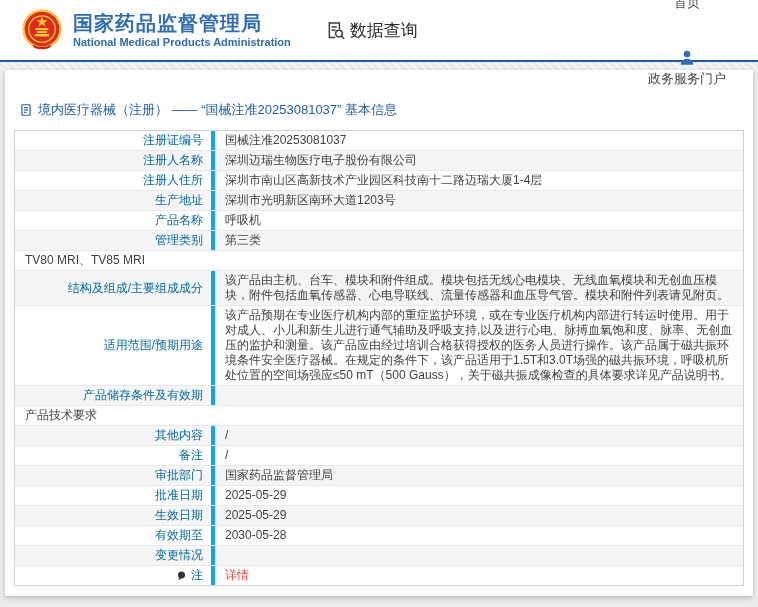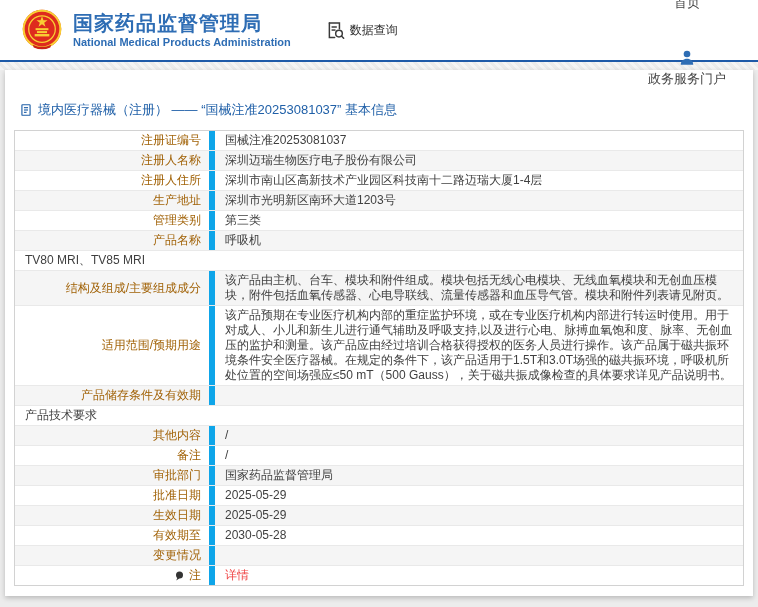--- a/index.html
+++ b/index.html
@@ -21,21 +21,21 @@
     border-bottom:2px solid #1e5aa8;
   }
   .logo-group { display:flex; align-items:center; gap:9px; }
   .emblem { width:44px; height:44px; flex:0 0 44px; }
   .title-block { display:flex; flex-direction:column; line-height:1.1; }
   .site-title { font-size:20px; font-weight:bold; color:#2e6db4; letter-spacing:1px; }
   .site-subtitle { font-size:11px; color:#2e6db4; margin-top:2px;font-weight:bold; }
 
   .data-query {
     display:flex; align-items:center; gap:4px;
-    margin-left:34px; font-size:12px; color:#2b2b2b; cursor:pointer;
+    margin-left:34px; font-size:17px; color:#2b2b2b; cursor:pointer;
   }
   .data-query svg { display:block; }
 
   .header-nav { margin-left:auto; display:flex; gap:36px; padding-right:14px;flex-direction:column; }
   .nav-item {
     display:flex; flex-direction:column; align-items:center; gap:2px;
     font-size:13px; color:#444; cursor:pointer;
   }
   .nav-item svg { display:block; }
 
@@ -67,22 +67,22 @@
     background:#fff;
   }
   .row { display:flex; align-items:stretch; border-top:1px solid #e9e9e9; }
   .row:first-child { border-top:none; }
   .row:nth-child(even) { background:#f5f5f5; }
   .cell-label {
     flex:0 0 200px; width:200px;
     display:flex; align-items:center; justify-content:flex-end; gap:3px;
     text-align:right;
     padding:2px 8px 2px 4px;
-    border-right:6px solid #0ea5e9;
-    font-size:12px; line-height:15px; color:#a16207;
+    border-right:4px solid #0ea5e9;
+    font-size:12px; line-height:15px; color:#0369a1;
   }
   .cell-value {
     flex:1;
     padding:2px 10px 2px 10px;
     font-size:12px; line-height:15px; color:#3f3f3f;
     display:flex; align-items:center;
   }
   .cell-value .inner { width:100%; }
   .detail-link { color:#ef4444; text-decoration:none; cursor:pointer; }
   .note-icon { display:inline-flex; }
@@ -182,29 +182,29 @@
           <div class="inner">深圳市南山区高新技术产业园区科技南十二路迈瑞大厦1-4层</div>
         </div>
     </div>
     <div class="row">
       <div class="cell-label">生产地址</div>
       <div class="cell-value">
           <div class="inner">深圳市光明新区南环大道1203号</div>
         </div>
     </div>
     <div class="row">
+      <div class="cell-label">产品名称</div>
+      <div class="cell-value">
+          <div class="inner">呼吸机</div>
+        </div>
+    </div>
+    <div class="row">
       <div class="cell-label">管理类别</div>
       <div class="cell-value">
           <div class="inner">第三类</div>
-        </div>
-    </div>
-    <div class="row">
-      <div class="cell-label">产品名称</div>
-      <div class="cell-value">
-          <div class="inner">呼吸机</div>
         </div>
     </div>
     <div class="row">
       <div class="cell-value">
           <div class="inner">TV80 MRI、TV85 MRI</div>
         </div>
     </div>
     <div class="row">
       <div class="cell-label">结构及组成/主要组成成分</div>
       <div class="cell-value">

